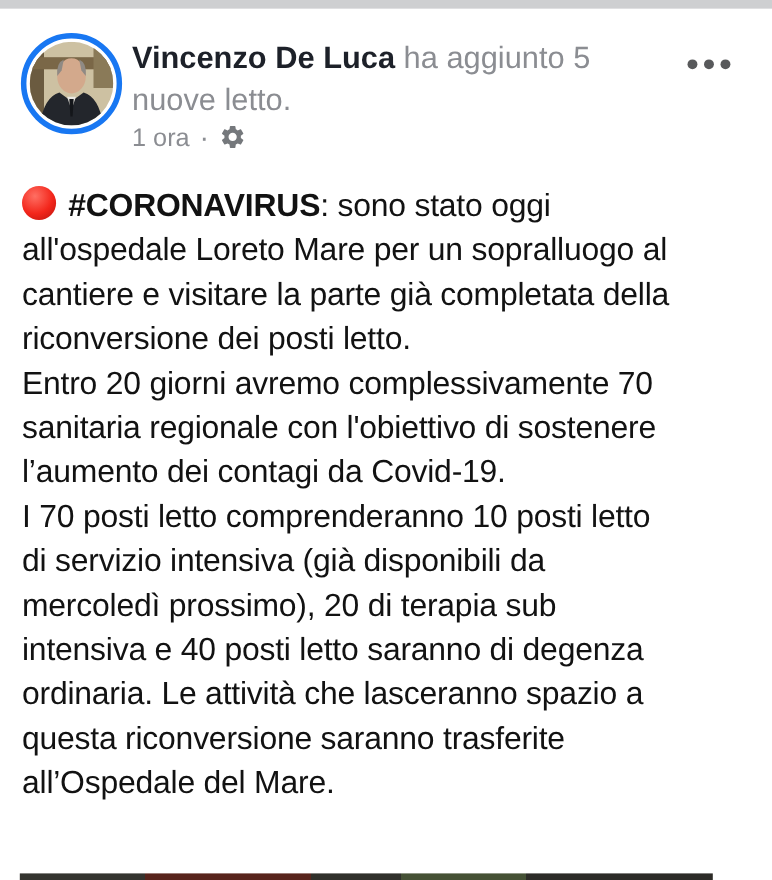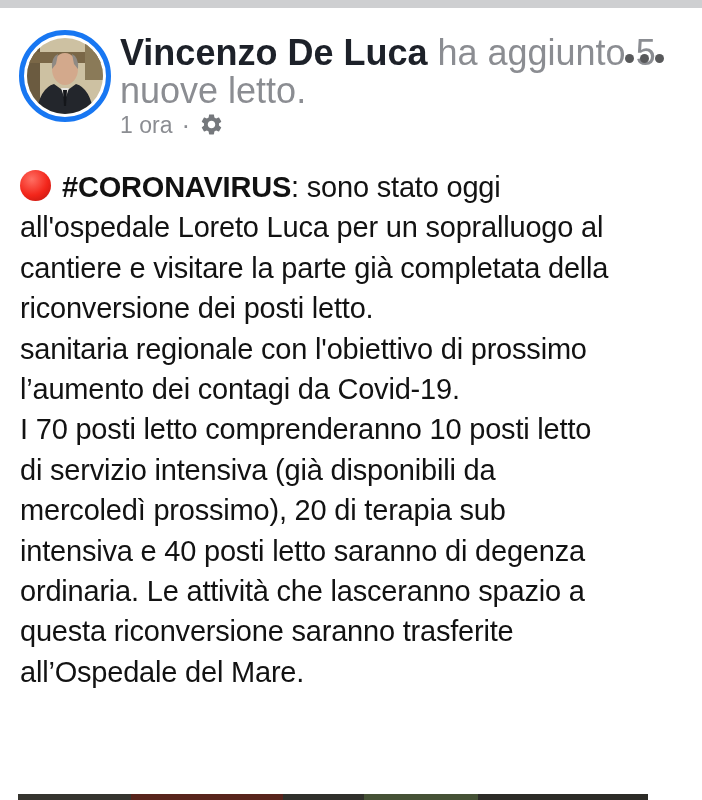--- a/index.html
+++ b/index.html
@@ -27,21 +27,21 @@
     border:5px solid var(--accent-blue);
     background:#fff;
     display:flex;align-items:center;justify-content:center;
     cursor:pointer;
   }
   .avatar-photo{
     width:76px;height:76px;border-radius:50%;overflow:hidden;display:block;
   }
   .name-block{
     position:absolute;left:120px;top:26px;width:500px;
-    font-size:36px;line-height:38px;color:var(--text-secondary);
+    font-size:28px;line-height:38px;color:var(--text-secondary);
   }
   .name-block .line{white-space:nowrap;}
   .profile-name{
     font-weight:bold;color:#1d2129;cursor:pointer;
   }
   .meta-row{
     position:absolute;left:120px;top:104px;height:32px;
     display:flex;align-items:flex-start;gap:9px;
     font-size:23px;color:var(--text-secondary);cursor:pointer;
   }
@@ -121,24 +121,25 @@
       <i></i>
       <i></i>
   </div>
 
 </div>
 
 <div class="post-text">
   <div class="tline">
     <span class="emoji-red"></span><span class="hashtag">#CORONAVIRUS</span><span>: sono stato oggi</span>
   </div>
-  <div class="tline">all'ospedale Loreto Luca per un sopralluogo al</div>
+  <div class="tline">all'ospedale Loreto Mare per un sopralluogo al</div>
   <div class="tline">cantiere e visitare la parte già completata della</div>
   <div class="tline">riconversione dei posti letto.</div>
-  <div class="tline">sanitaria regionale con l'obiettivo di prossimo</div>
+  <div class="tline">Entro 20 giorni avremo complessivamente 70</div>
+  <div class="tline">sanitaria regionale con l'obiettivo di sostenere</div>
   <div class="tline">l’aumento dei contagi da Covid-19.</div>
   <div class="tline">I 70 posti letto comprenderanno 10 posti letto</div>
   <div class="tline">di servizio intensiva (già disponibili da</div>
   <div class="tline">mercoledì prossimo), 20 di terapia sub</div>
   <div class="tline">intensiva e 40 posti letto saranno di degenza</div>
   <div class="tline">ordinaria. Le attività che lasceranno spazio a</div>
   <div class="tline">questa riconversione saranno trasferite</div>
   <div class="tline">all’Ospedale del Mare.</div>
 </div>
 

